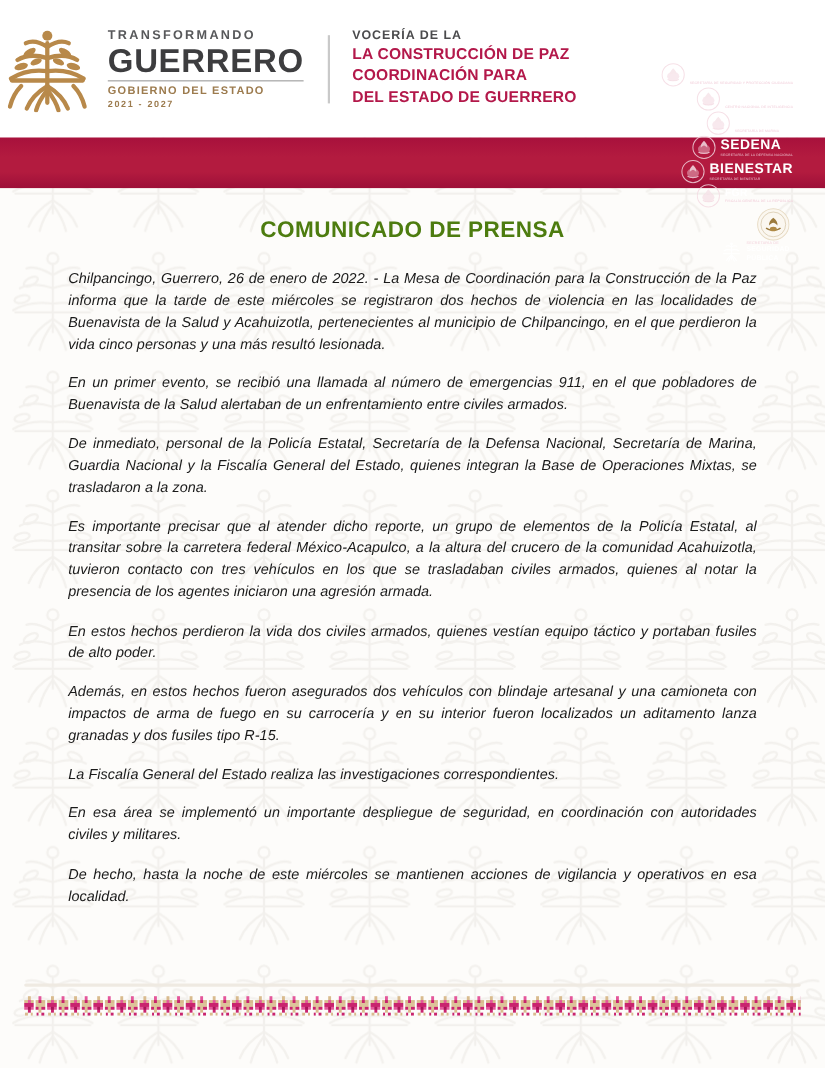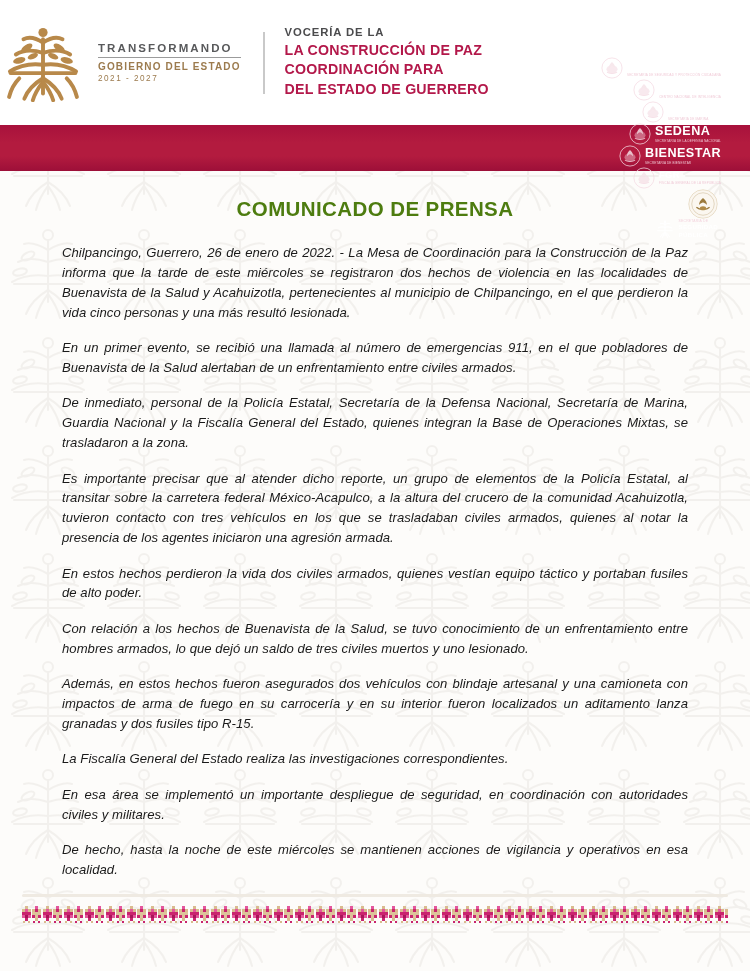--- a/index.html
+++ b/index.html
@@ -83,21 +83,21 @@
     font-size: 10px;
     letter-spacing: 1.15px;
     color: #9c7b4e;
     font-weight: 700;
     line-height: 1.1;
   }
   .wm-years {
     font-size: 8.2px;
     letter-spacing: 1.5px;
     color: #9c7b4e;
-    font-weight: 400;
+    font-weight: 700;
     margin-top: 2px;
   }
   .header-divider {
     width: 2px;
     height: 62px;
     background: #c9c9c9;
     margin: 0 20px 0 0;
     flex: none;
   }
   .voceria {
@@ -290,20 +290,21 @@
           <ellipse cx="69" cy="28" rx="7.4" ry="3.6" transform="rotate(32 69 28)"></ellipse>
           <ellipse cx="22" cy="43" rx="7.4" ry="3.6" transform="rotate(-14 22 43)"></ellipse>
           <ellipse cx="78" cy="43" rx="7.4" ry="3.6" transform="rotate(14 78 43)"></ellipse>
           <ellipse cx="38" cy="38" rx="6.4" ry="3.2" transform="rotate(-22 38 38)"></ellipse>
           <ellipse cx="62" cy="38" rx="6.4" ry="3.2" transform="rotate(22 62 38)"></ellipse>
         </g>
       </svg>
 
       <div class="gro-wordmark">
         <div class="wm-transformando">TRANSFORMANDO</div>
+        <div class="wm-guerrero">GUERRERO</div>
         <div class="wm-rule"></div>
         <div class="wm-gobierno">GOBIERNO DEL ESTADO</div>
         <div class="wm-years">2021 - 2027</div>
       </div>
 
       <div class="header-divider"></div>
 
       <div class="voceria">
         <div class="voc-top">VOCERÍA DE LA</div>
         <div class="voc-line">LA CONSTRUCCIÓN DE PAZ</div>
@@ -432,21 +433,20 @@
   </div>
 
   <div class="content">
     <h1 class="doc-title">COMUNICADO DE PRENSA</h1>
 
     <p class="para">Chilpancingo, Guerrero, 26 de enero de 2022. - La Mesa de Coordinación para la Construcción de la Paz informa que la tarde de este miércoles se registraron dos hechos de violencia en las localidades de Buenavista de la Salud y Acahuizotla, pertenecientes al municipio de Chilpancingo, en el que perdieron la vida cinco personas y una más resultó lesionada.</p>
     <p class="para">En un primer evento, se recibió una llamada al número de emergencias 911, en el que pobladores de Buenavista de la Salud alertaban de un enfrentamiento entre civiles armados.</p>
     <p class="para">De inmediato, personal de la Policía Estatal, Secretaría de la Defensa Nacional, Secretaría de Marina, Guardia Nacional y la Fiscalía General del Estado, quienes integran la Base de Operaciones Mixtas, se trasladaron a la zona.</p>
     <p class="para">Es importante precisar que al atender dicho reporte, un grupo de elementos de la Policía Estatal, al transitar sobre la carretera federal México-Acapulco, a la altura del crucero de la comunidad Acahuizotla, tuvieron contacto con tres vehículos en los que se trasladaban civiles armados, quienes al notar la presencia de los agentes iniciaron una agresión armada.</p>
     <p class="para">En estos hechos perdieron la vida dos civiles armados, quienes vestían equipo táctico y portaban fusiles de alto poder.</p>
-    <p class="para">Con relación a los hechos de Buenavista de la Salud, se tuvo conocimiento de un enfrentamiento entre hombres armados, lo que dejó un saldo de tres civiles muertos y uno lesionado.</p>
     <p class="para">Además, en estos hechos fueron asegurados dos vehículos con blindaje artesanal y una camioneta con impactos de arma de fuego en su carrocería y en su interior fueron localizados un aditamento lanza granadas y dos fusiles tipo R-15.</p>
     <p class="para">La Fiscalía General del Estado realiza las investigaciones correspondientes.</p>
     <p class="para">En esa área se implementó un importante despliegue de seguridad, en coordinación con autoridades civiles y militares.</p>
     <p class="para">De hecho, hasta la noche de este miércoles se mantienen acciones de vigilancia y operativos en esa localidad.</p>
   </div>
 
   <div class="footer">
     <div class="footer-rule"></div>
     <svg width="0" height="0" style="position:absolute" aria-hidden="true">
       <defs>

